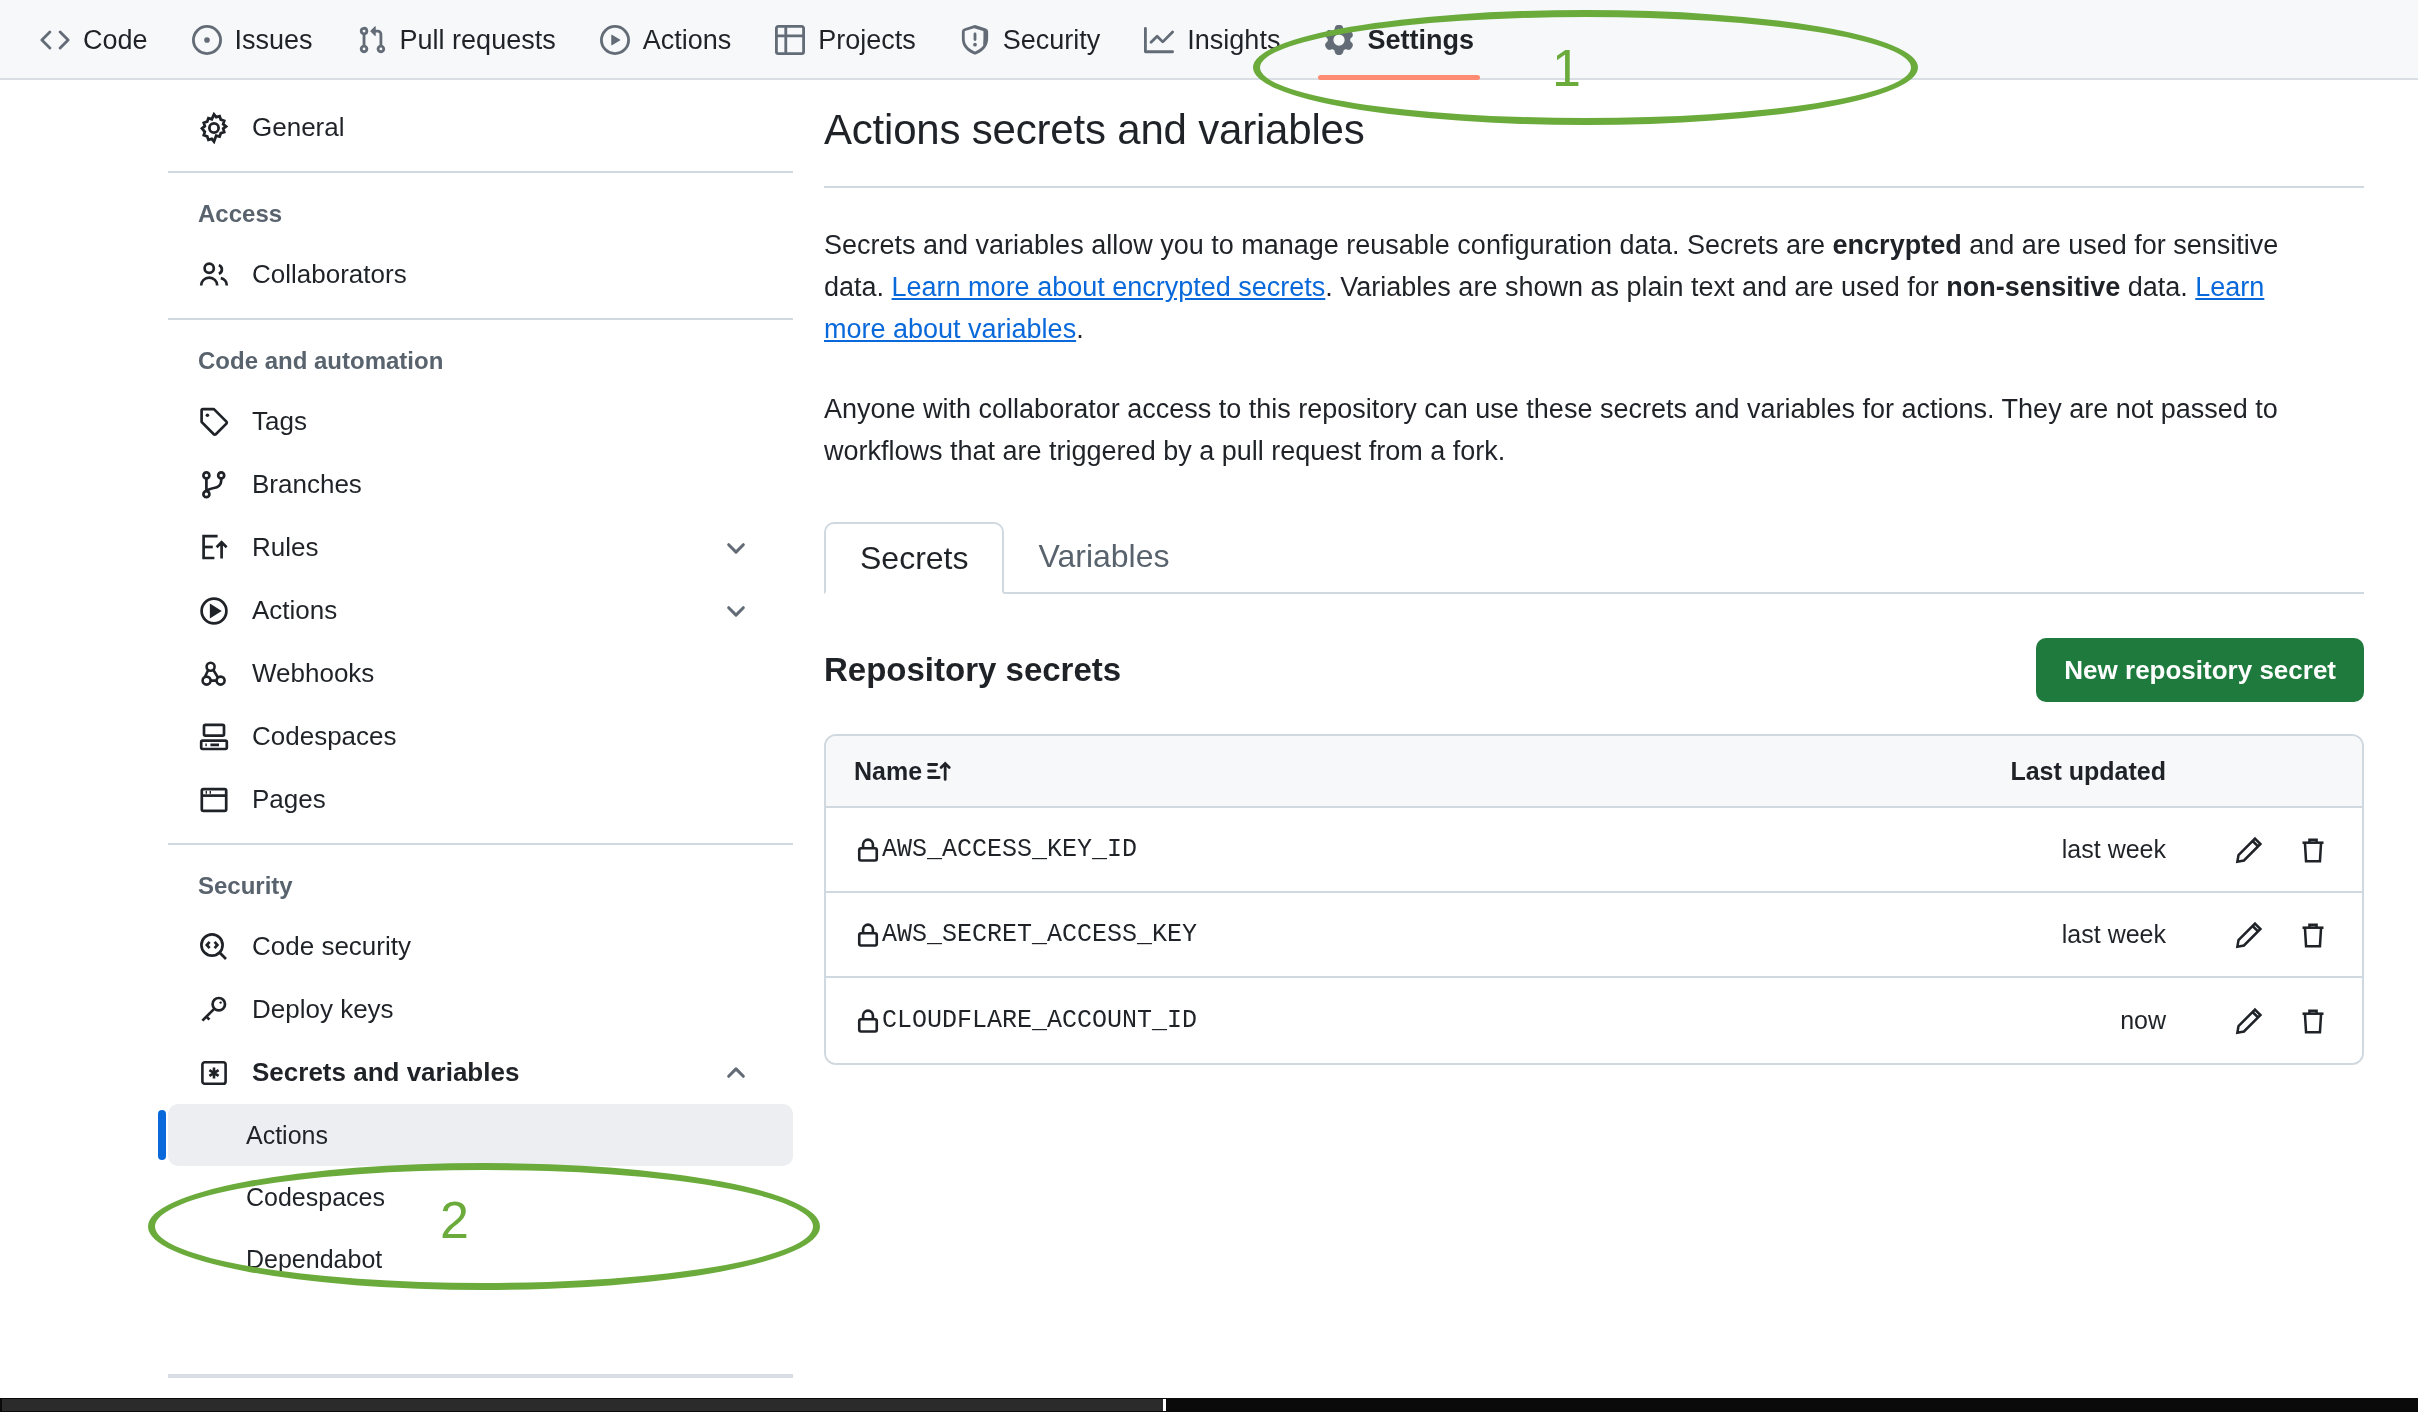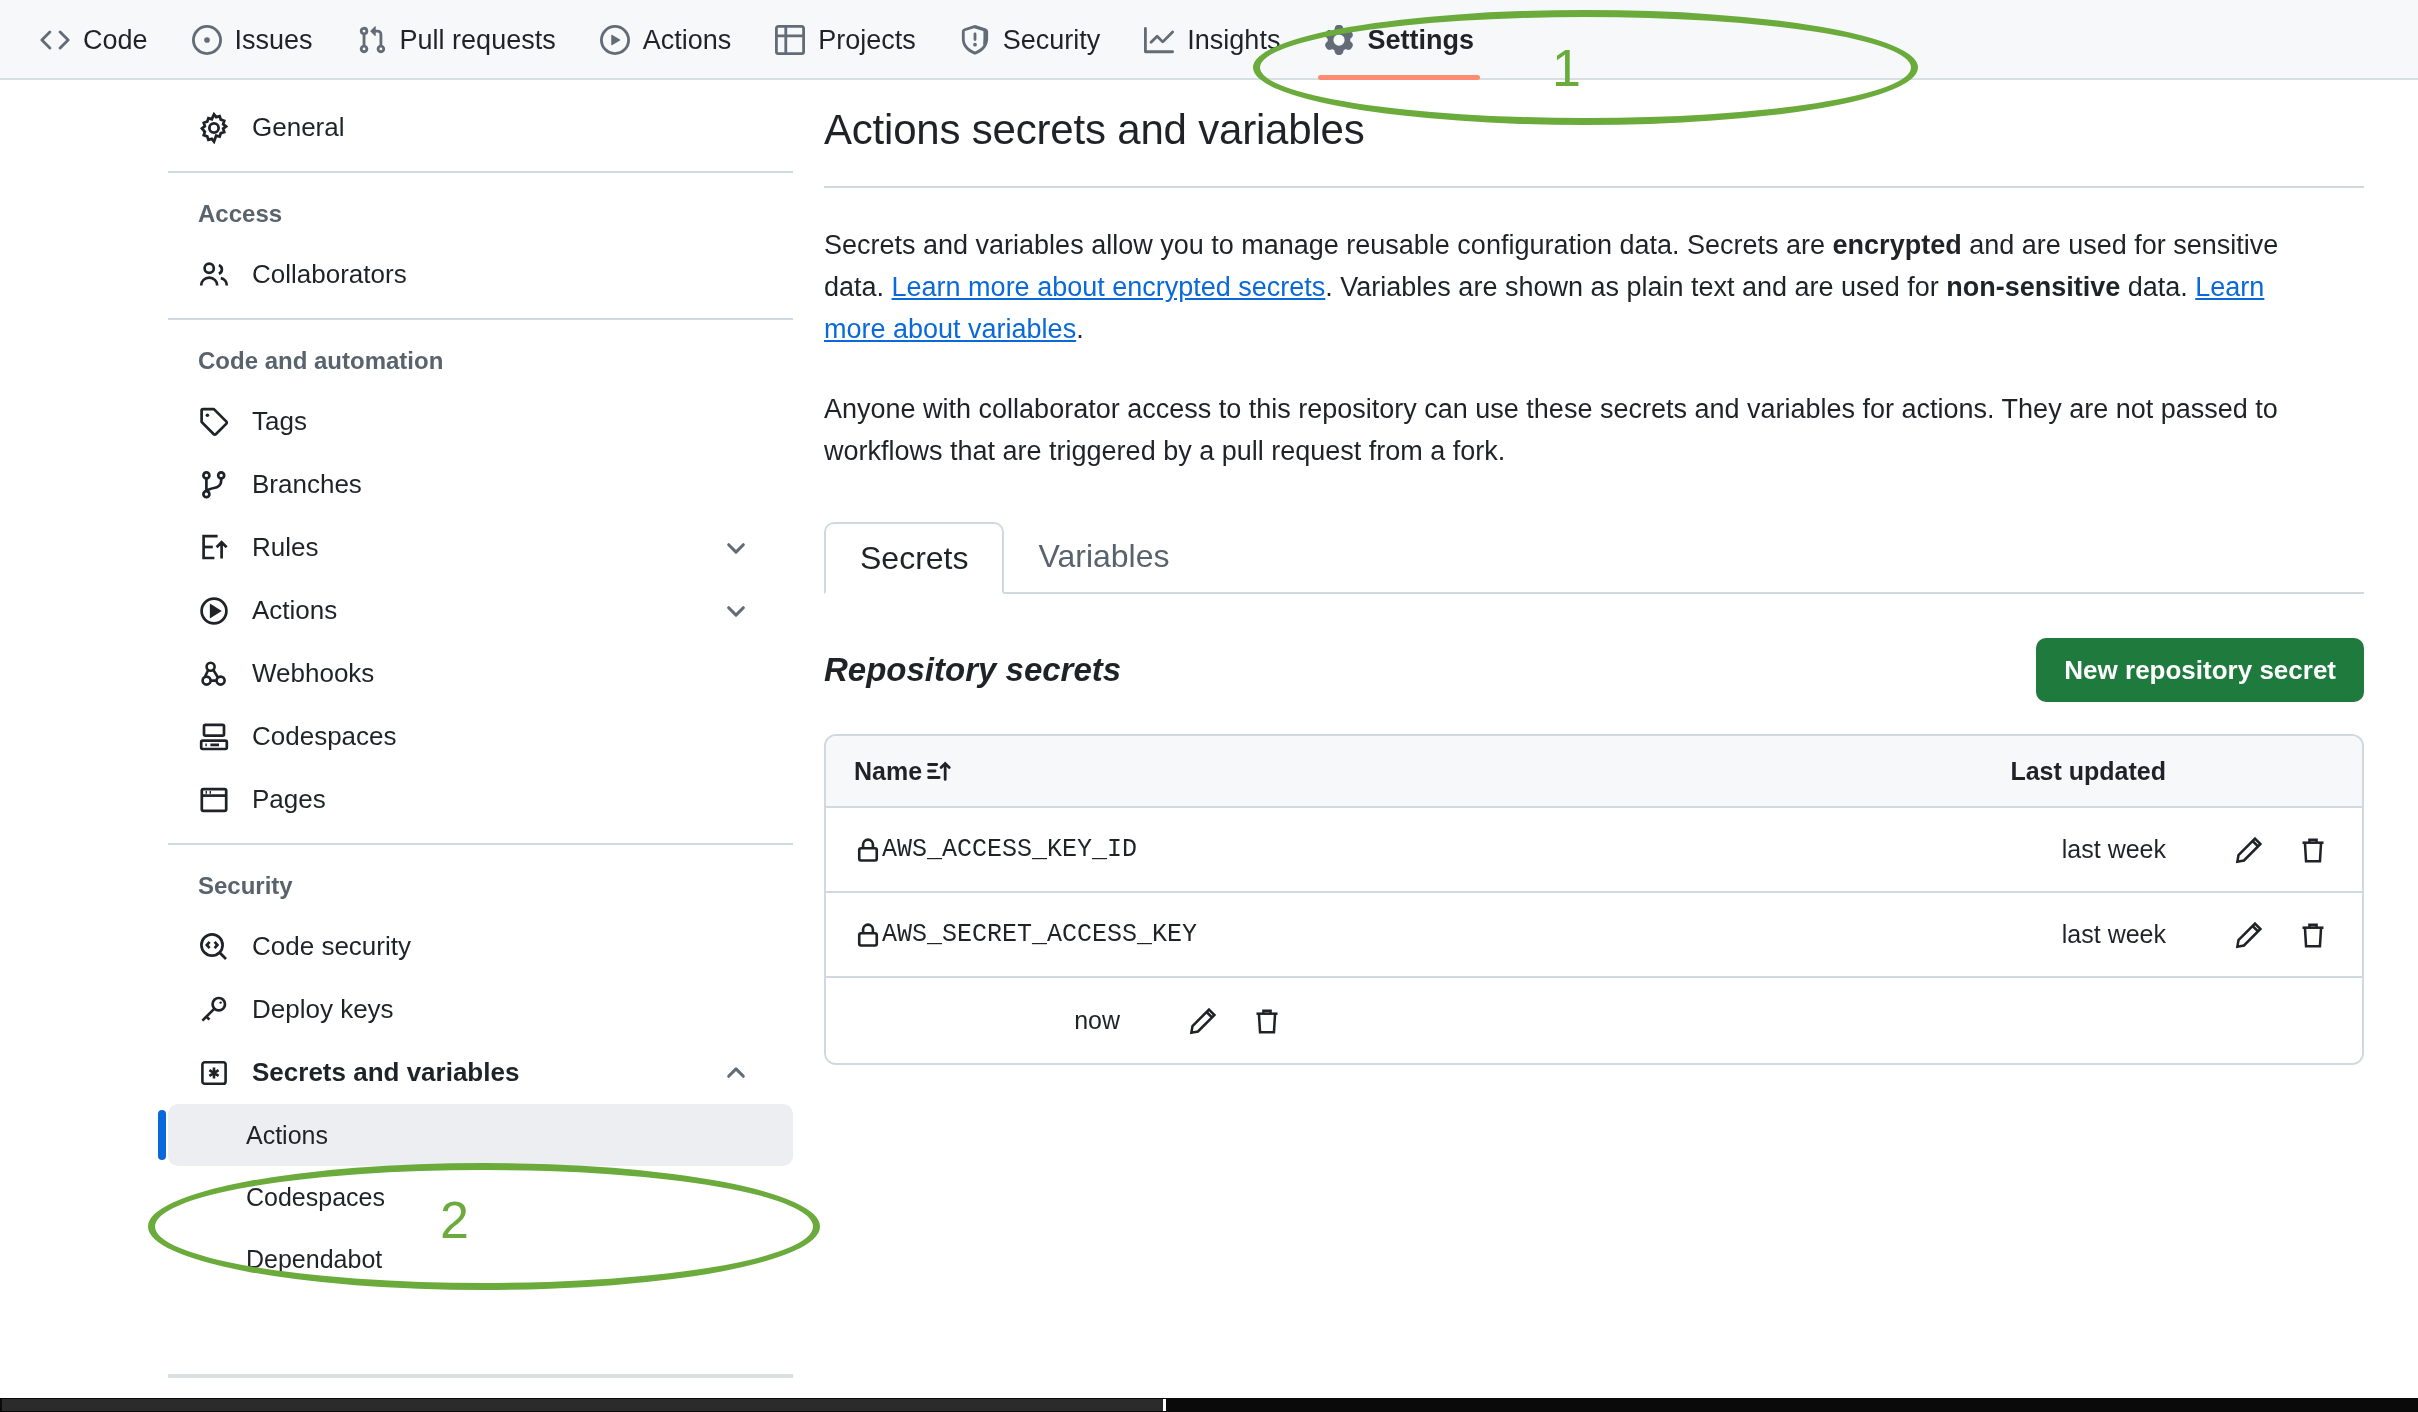--- a/index.html
+++ b/index.html
@@ -122,21 +122,21 @@
     border: 2px solid #d1d9e0; border-bottom: 2px solid #ffffff;
     border-radius: 10px 10px 0 0;
     margin-bottom: -2px;
   }
 
   
   .sec-head-row {
     display: flex; align-items: center; justify-content: space-between;
     margin-top: 44px; width: 1540px;
   }
-  .sec-head { font-size: 33px; font-weight: bold; color: #1f2328; font-style: italic; }
+  .sec-head { font-size: 33px; font-weight: bold; color: #1f2328; }
   .btn-primary {
     background: #1f7a3d; color: #ffffff;
     font-size: 26px; font-weight: bold;
     border: none; border-radius: 10px;
     padding: 0 28px; height: 64px;
     display: flex; align-items: center;
     font-family: "Liberation Sans", sans-serif;
     cursor: pointer;
   }
 
@@ -549,20 +549,29 @@
                 <svg viewBox="0 0 16 16" fill="none" stroke="currentColor" stroke-width="1.35">
                   <path d="M2.4 4.1h11.2"></path>
                   <path d="M3.7 4.1 4.3 14h7.4l.6-9.9"></path>
                   <path d="M6.1 4.1V2.6h3.8v1.5"></path>
                 </svg>
               </span>
           </div>
         </div>
 
         <div class="tr">
+          <div class="td-name">
+            <span class="lock-ico">
+                <svg viewBox="0 0 16 16" fill="none" stroke="currentColor" stroke-width="1.5">
+                  <rect x="3" y="7" width="10" height="7" rx="1"></rect>
+                  <path d="M5.2 7V4.9a2.8 2.8 0 0 1 5.6 0V7"></path>
+                </svg>
+              </span>
+            <span>CLOUDFLARE_ACCOUNT_ID</span>
+          </div>
           <div class="td-upd">now</div>
           <div class="td-acts">
             <span class="act-ico">
                 <svg viewBox="0 0 16 16" fill="none" stroke="currentColor" stroke-width="1.35">
                   <path d="M11.2 1.9 14.1 4.8 5.3 13.6 1.8 14.2l.6-3.5Z"></path>
                   <path d="M9.9 3.2l2.9 2.9"></path>
                 </svg>
               </span>
             <span class="act-ico">
                 <svg viewBox="0 0 16 16" fill="none" stroke="currentColor" stroke-width="1.35">

